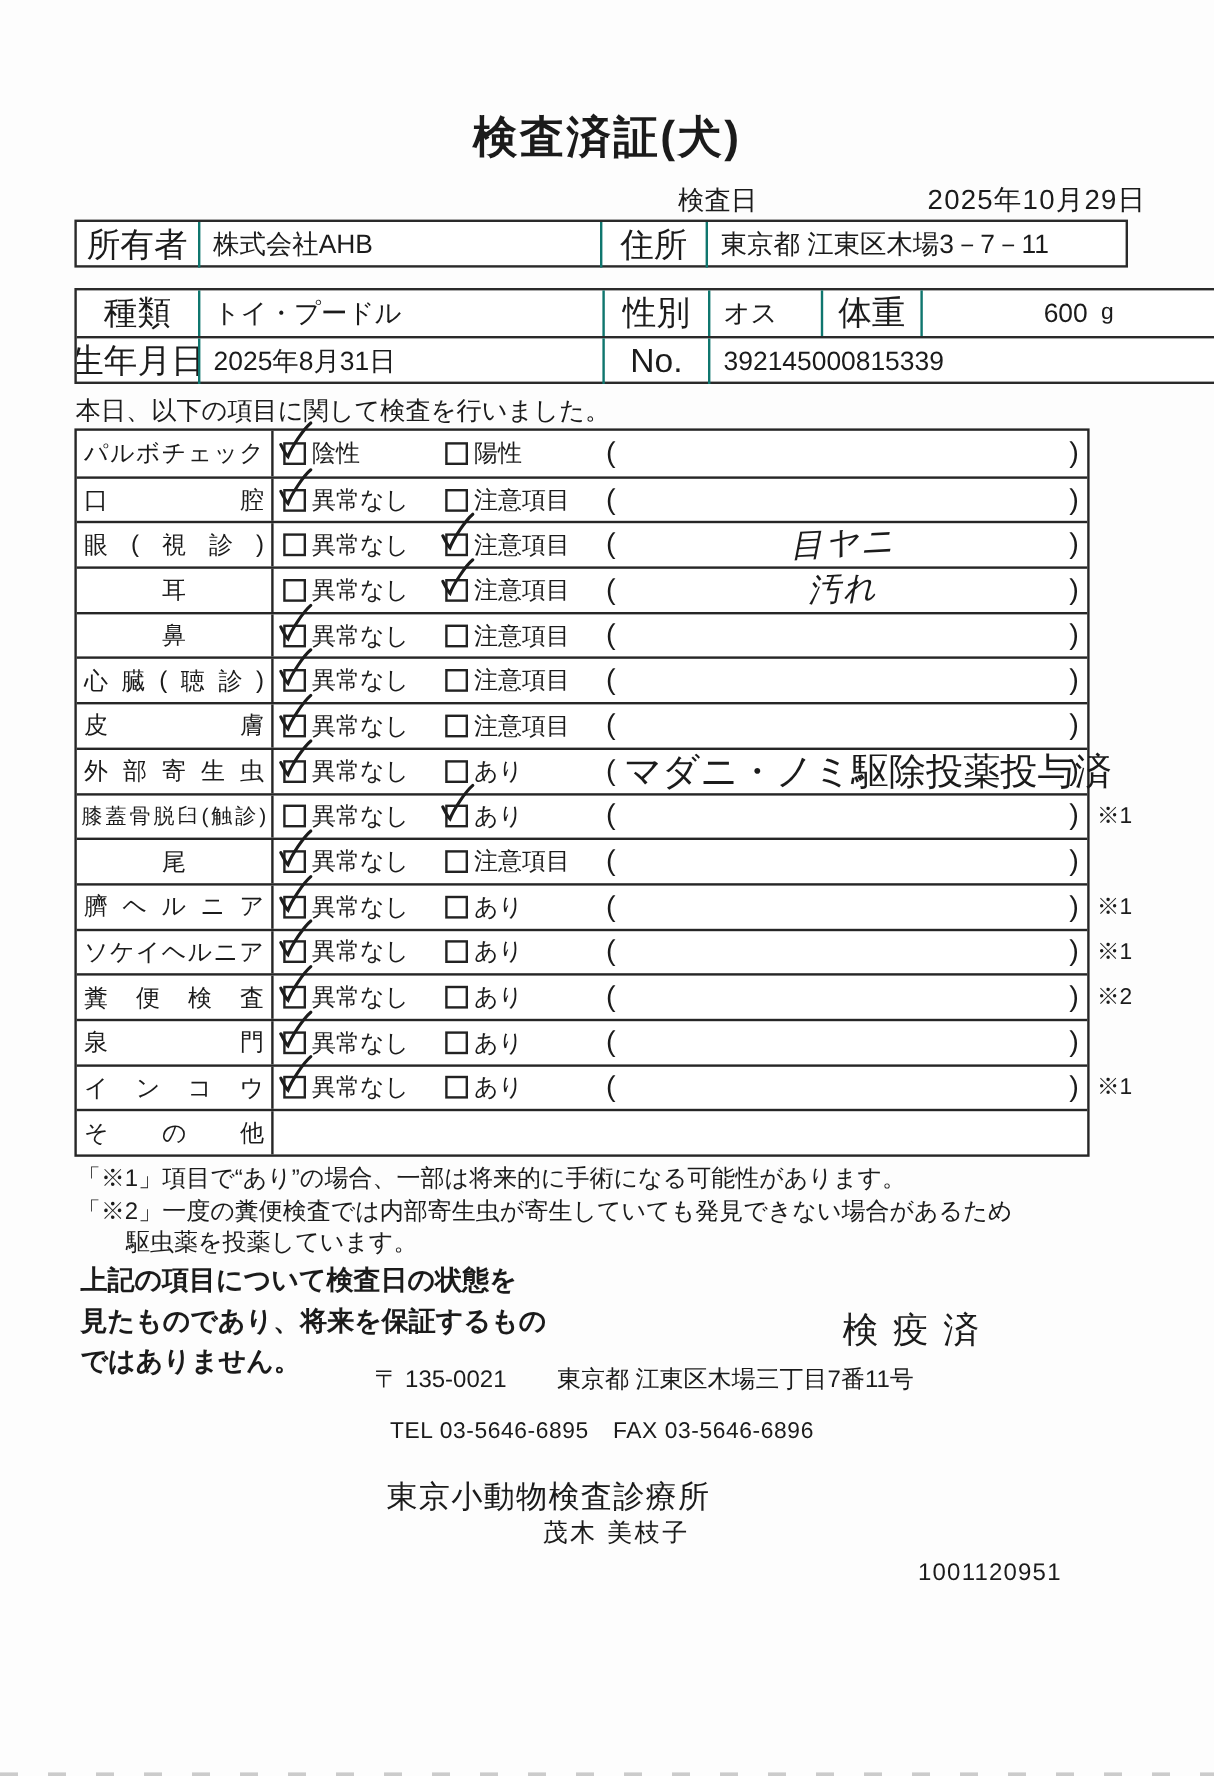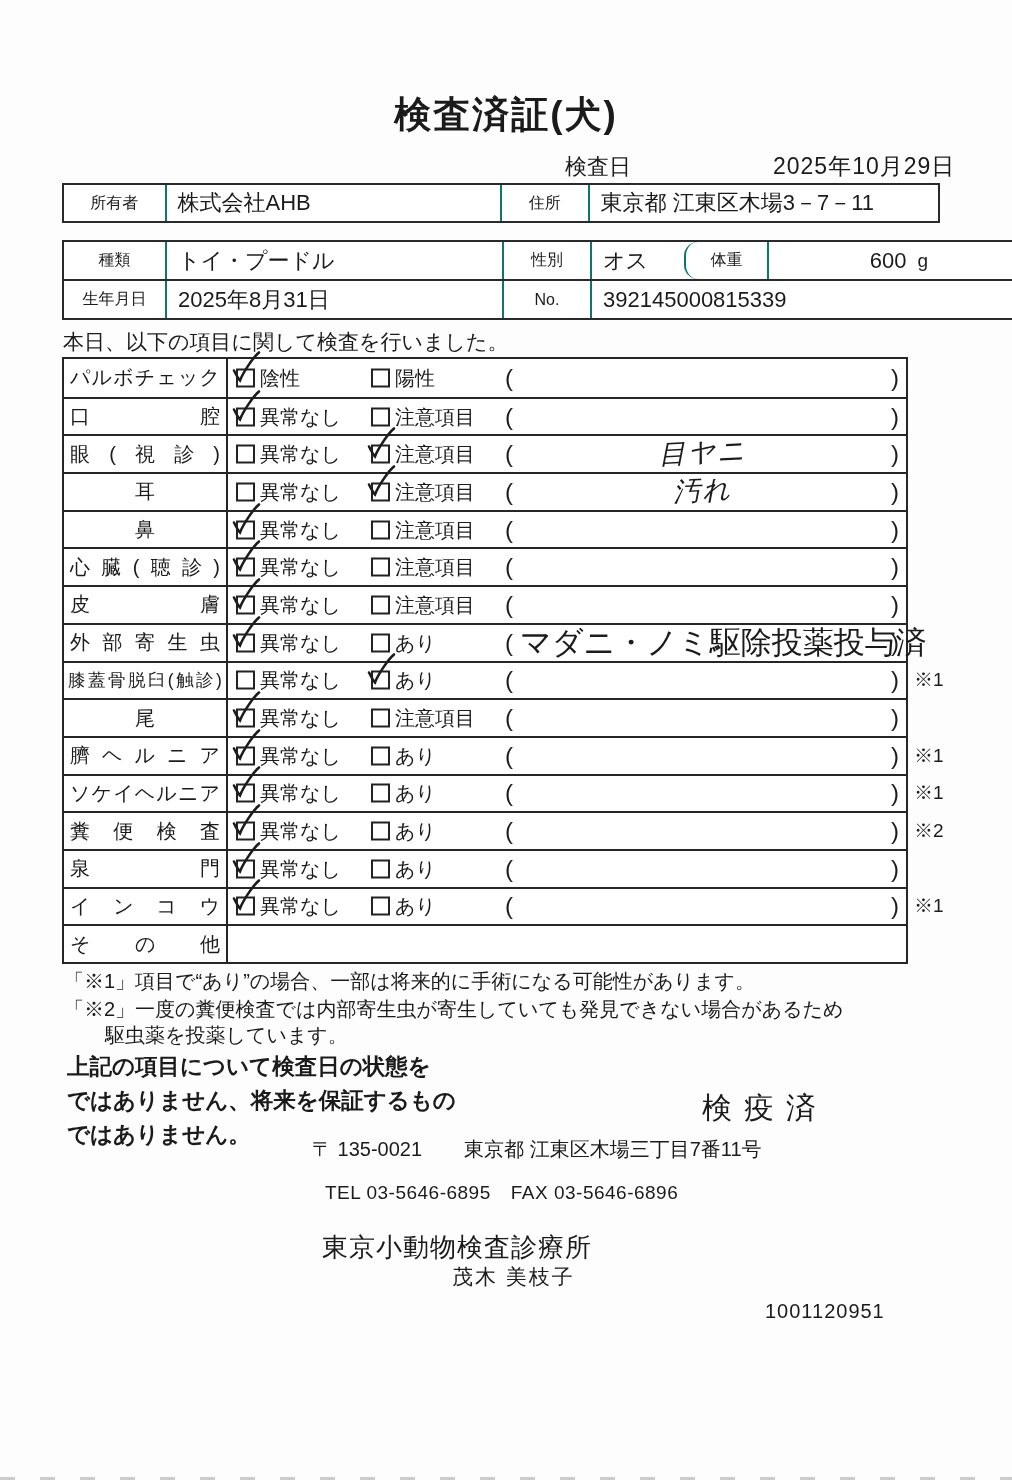--- a/index.html
+++ b/index.html
@@ -14,23 +14,23 @@
   .date-value{top:151px; left:773px; font-size:23px; letter-spacing:1px;}
 
   
   .htable{left:62px; border:2px solid #2a2a2a; box-sizing:border-box; display:flex; flex-direction:column; background:#fff;}
   .owner-table{top:183px; width:878px; height:40px;}
   .pet-table{top:240px; width:999px; height:80px;}
   .hrow{display:flex; flex:1; box-sizing:border-box;}
   .hrow + .hrow{border-top:2px solid #2a2a2a;}
   .hcell{box-sizing:border-box; display:flex; align-items:center; overflow:hidden; white-space:nowrap;}
   .hcell.bl{border-left:2px solid #0f766e;}
-  .hcell.lab{justify-content:center; font-size:16px;}
+  .hcell.lab{justify-content:center; font-size:28px;}
   .hcell.val{padding-left:11px; font-size:22px;}
-  .w101{width:101px;} .w337{width:337px;} .w88{width:88px;} .w94{width:94px;} .w83{width:83px;border-radius:14px;} .w175{width:175px;} .w352{width:352px;}
+  .w101{width:101px;} .w337{width:337px;} .w88{width:88px;} .w94{width:94px;} .w83{width:83px;} .w175{width:175px;} .w352{width:352px;}
   .weight-cell{justify-content:flex-end; padding-right:14px; font-size:22px;}
   .weight-unit{font-size:19px; margin-left:11px;}
 
   .intro{top:328px; left:63px; font-size:21px;}
 
   
   .ctable{top:357px; left:62px; width:846px; border:2px solid #262626; box-sizing:border-box; background:#fff;}
   .crow{display:flex; height:37.7px; box-sizing:border-box;}
   .crow + .crow{border-top:2px solid #262626;}
   .clabel{width:164px; box-sizing:border-box; border-right:2px solid #262626;
@@ -531,21 +531,21 @@
     </div>
   </div>
 </div>
 
   <div class="abs fn1">「※1」項目で“あり”の場合、一部は将来的に手術になる可能性があります。</div>
   <div class="abs fn2">「※2」一度の糞便検査では内部寄生虫が寄生していても発見できない場合があるため</div>
   <div class="abs fn3">駆虫薬を投薬しています。</div>
 
   <div class="abs disclaimer">
     <div>上記の項目について検査日の状態を</div>
-    <div>ではありません、将来を保証するもの</div>
+    <div>見たものであり、将来を保証するもの</div>
     <div>ではありません。</div>
   </div>
 
   <div class="abs stamp">検疫済</div>
 
   <div class="abs postal">
     <span>〒 135-0021</span><span class="gap"></span><span>東京都 江東区木場三丁目7番11号</span>
   </div>
 
   <div class="abs telfax">

